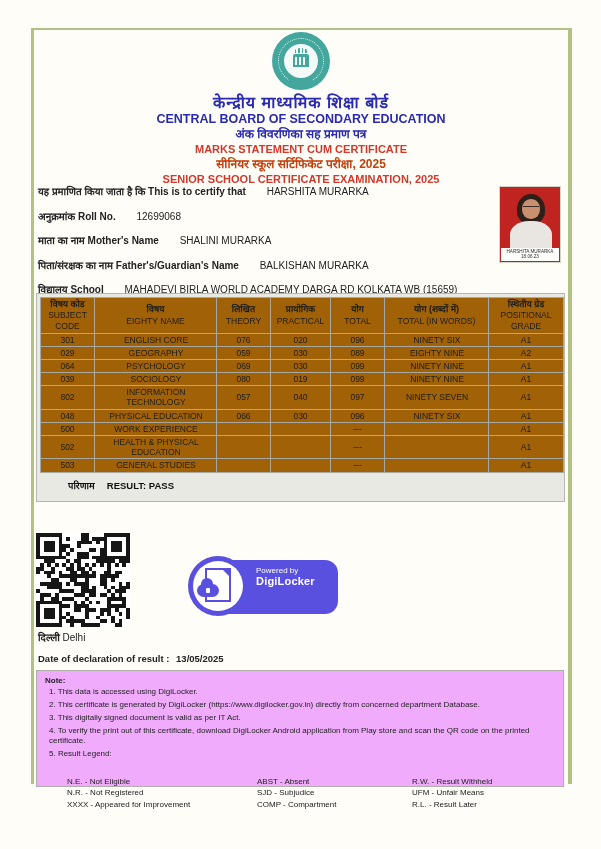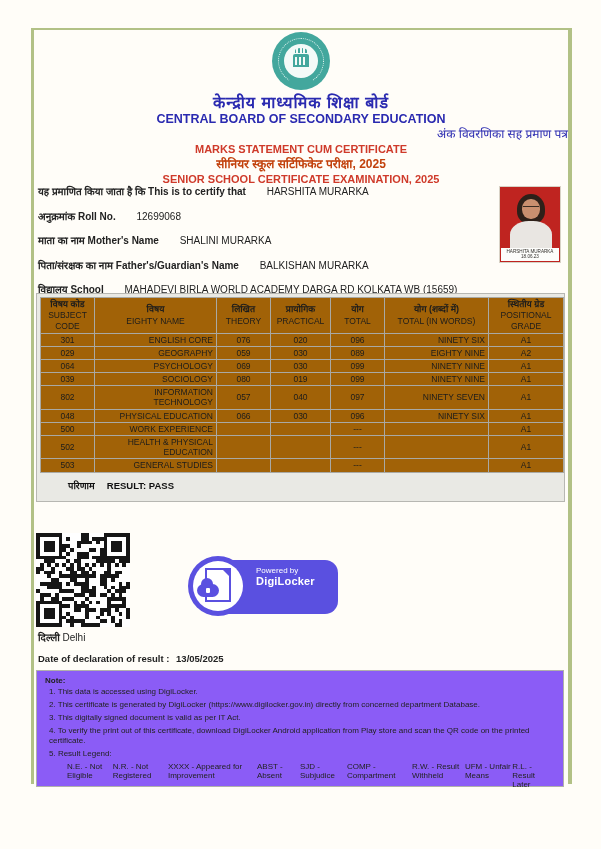--- a/index.html
+++ b/index.html
@@ -19,21 +19,21 @@
   .logo .ring  { position:absolute; left:6px; top:6px; width:46px; height:46px; border-radius:50%; border:1.5px dotted #e8f5f2; }
   .logo .inner { position:absolute; left:12px; top:12px; width:34px; height:34px; border-radius:50%; background:#f4faf8; }
   .logo .emblem { position:absolute; left:21px; top:22px; width:16px; height:13px; background:#43a79d; border-radius:2px 2px 0 0; }
   .logo .emblem::before { content:""; position:absolute; left:2px; top:3px; width:12px; height:8px;
      background:repeating-linear-gradient(90deg,#f4faf8 0 2px,#43a79d 2px 4px); }
   .logo .rays { position:absolute; left:23px; top:16px; width:12px; height:5px;
      background:repeating-linear-gradient(90deg,#43a79d 0 1.5px, transparent 1.5px 3.5px); border-radius:50% 50% 0 0; }
   .logo .banner { position:absolute; left:17px; top:46px; width:24px; height:7px; background:#43a79d; border-radius:3px; }
   .t-hi-board { font-size:16px; font-weight:bold; color:#2a2ab0; letter-spacing:1px; line-height:1.15; }
   .t-en-board { font-size:12.5px; font-weight:bold; color:#2a2ab0; line-height:1.2; }
-  .t-hi-doc   { font-size:12px; font-weight:normal; color:#2a2ab0; line-height:1.25;text-align:right; }
+  .t-hi-doc   { font-size:12px; font-weight:bold; color:#2a2ab0; line-height:1.25; }
   .t-en-doc   { font-size:11px; font-weight:bold; color:#cf3a2a; line-height:1.3; }
   .t-hi-exam  { font-size:12px; font-weight:bold; color:#c2410c; line-height:1.25; }
   .t-en-exam  { font-size:11px; font-weight:bold; color:#cf3a2a; line-height:1.3; }
 
   
   .candidate { position:absolute; left:38px; top:184px; width:455px; font-size:10px; }
   .cand-line { margin-bottom:10.5px; white-space:nowrap; }
   .lbl-hi { font-weight:bold; color:#222; }
   .lbl-en { font-weight:bold; color:#222; }
   .val { margin-left:18px; font-weight:normal; color:#222; }
@@ -50,21 +50,21 @@
   
   .marks-wrap { position:absolute; left:36px; top:293px; width:529px; background:#e9e9e4; border:1px solid #b7b7b2; padding:3px; }
   table.marks { width:100%; border-collapse:collapse; background:#a16207; font-size:8.5px; table-layout:fixed; }
   .marks th, .marks td { border:1px solid #a9a9a4; padding:1px 3px; vertical-align:middle; }
   .marks th { font-weight:normal; text-align:center; line-height:1.25; }
   .marks th .th-hi { display:block; font-weight:bold; font-size:9px; }
   .marks th .th-en { display:block; }
   .col-code  { width:54px; }  .col-name { width:122px; } .col-theory { width:54px; }
   .col-prac  { width:60px; }  .col-total { width:54px; } .col-words { width:104px; } .col-grade { width:75px; }
   .marks td.c { text-align:center; }
-  .marks td.l { text-align:right; padding-left:4px; }
+  .marks td.l { text-align:center; padding-left:4px; }
   .marks td { height:13px; line-height:1.2; }
   .result-band { height:25px; display:flex; align-items:center; padding-left:28px; font-size:9.5px; font-weight:bold; color:#111; }
   .result-band .hi { margin-right:12px; }
 
   
   .qr { position:absolute; left:36px; top:533px; width:94px; height:94px; background:#fff; }
   .qr svg { display:block; width:94px; height:94px; }
   .dl-badge { position:absolute; left:188px; top:556px; width:150px; height:62px; }
   .dl-pill { position:absolute; left:22px; top:4px; right:0; bottom:4px; background:#5a50e0; border-radius:13px; }
   .dl-circ { position:absolute; left:0; top:0; width:60px; height:60px; border-radius:50%; background:#5a50e0; }
@@ -78,25 +78,25 @@
   .dl-powered { font-size:8px; }
   .dl-brand { font-size:11px; font-weight:bold; letter-spacing:0.2px; }
 
   
   .place { position:absolute; left:38px; top:630px; font-size:10px; }
   .place .hi { font-weight:bold; }
   .date-line { position:absolute; left:38px; top:653px; font-size:9.5px; font-weight:bold; color:#222; }
   .date-line .v { margin-left:4px; }
 
   
-  .note-box { position:absolute; left:36px; top:670px; width:528px; height:117px; border:1px solid #b0b0ab; background:#8b5cf6; padding:5px 8px 4px 8px; font-size:8px; color:#222; }
+  .note-box { position:absolute; left:36px; top:670px; width:528px; height:117px; border:1px solid #b0b0ab; background:#f0abfc; padding:5px 8px 4px 8px; font-size:8px; color:#222; }
   .note-title { font-weight:bold; margin-bottom:2px; }
   .note-item { margin-bottom:2.5px; padding-left:4px; line-height:1.3; }
   .legend { display:flex; margin-left:22px; margin-top:1px; }
-  .legend .col { display:flex; flex-direction:row; }
+  .legend .col { display:flex; flex-direction:column;margin-top:15px; }
   .legend .col1 { width:190px; } .legend .col2 { width:155px; } .legend .col3 { flex:1; }
   .legend span { margin-bottom:2.5px; }
 </style>
 </head>
 <body>
 
 <div class="page">
 
   <div class="frame-top"></div>
   <div class="frame-left"></div>

